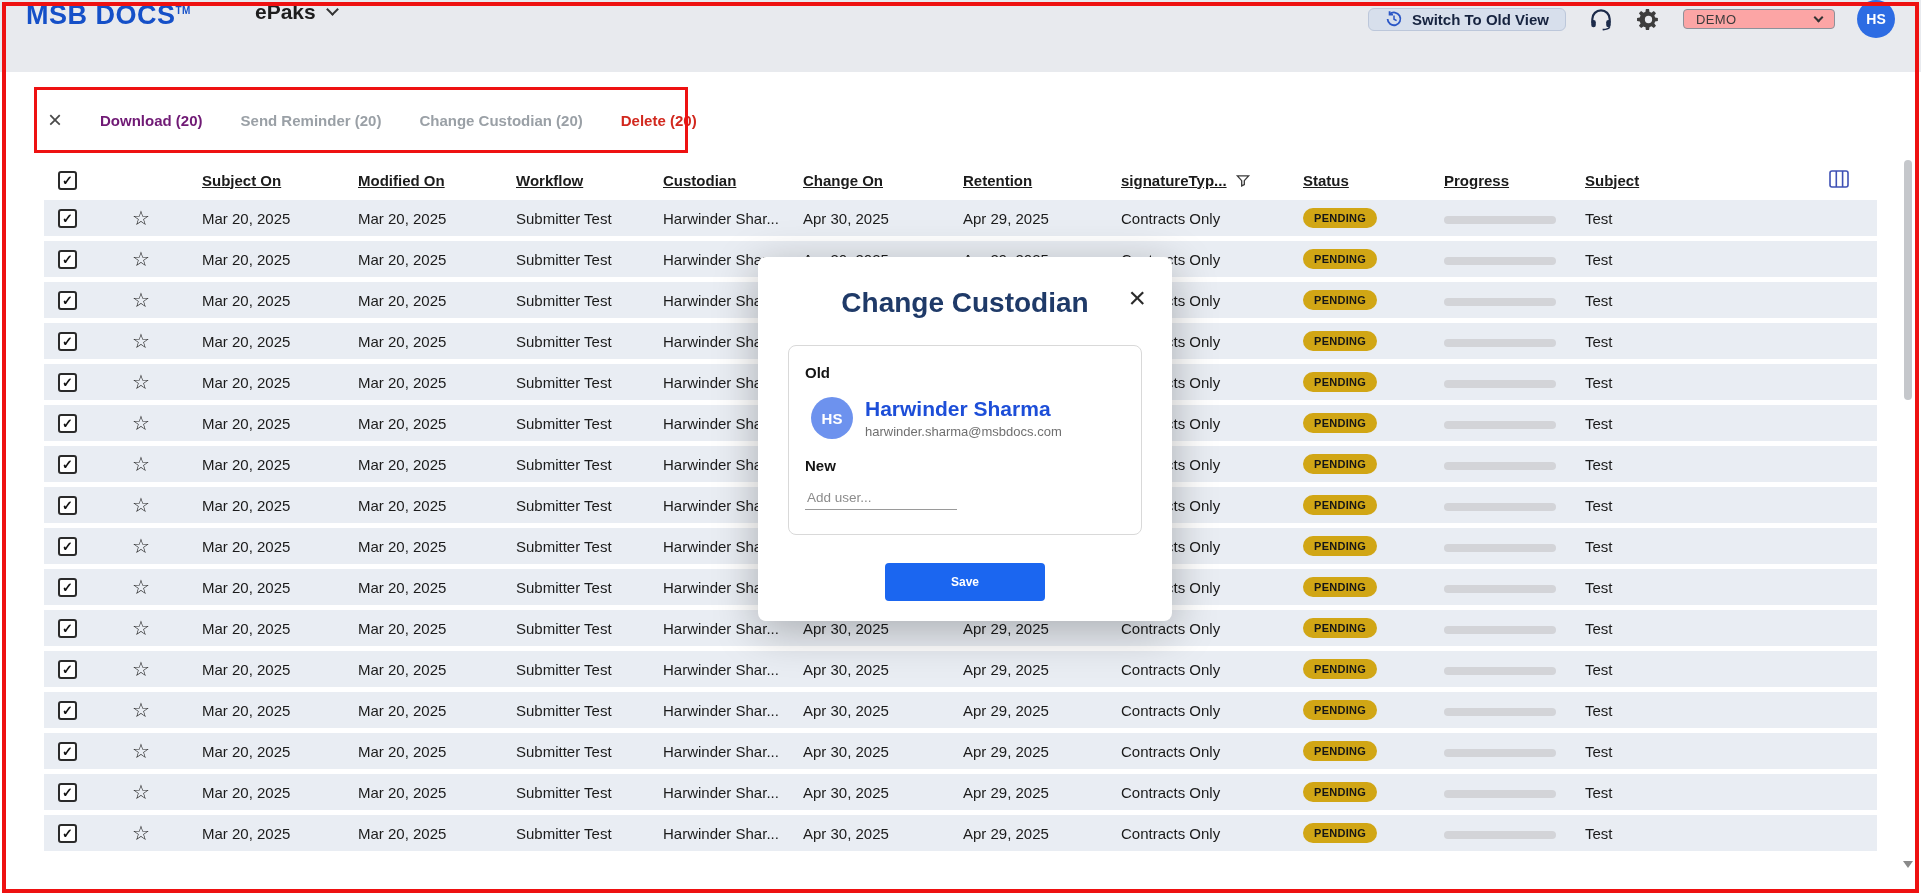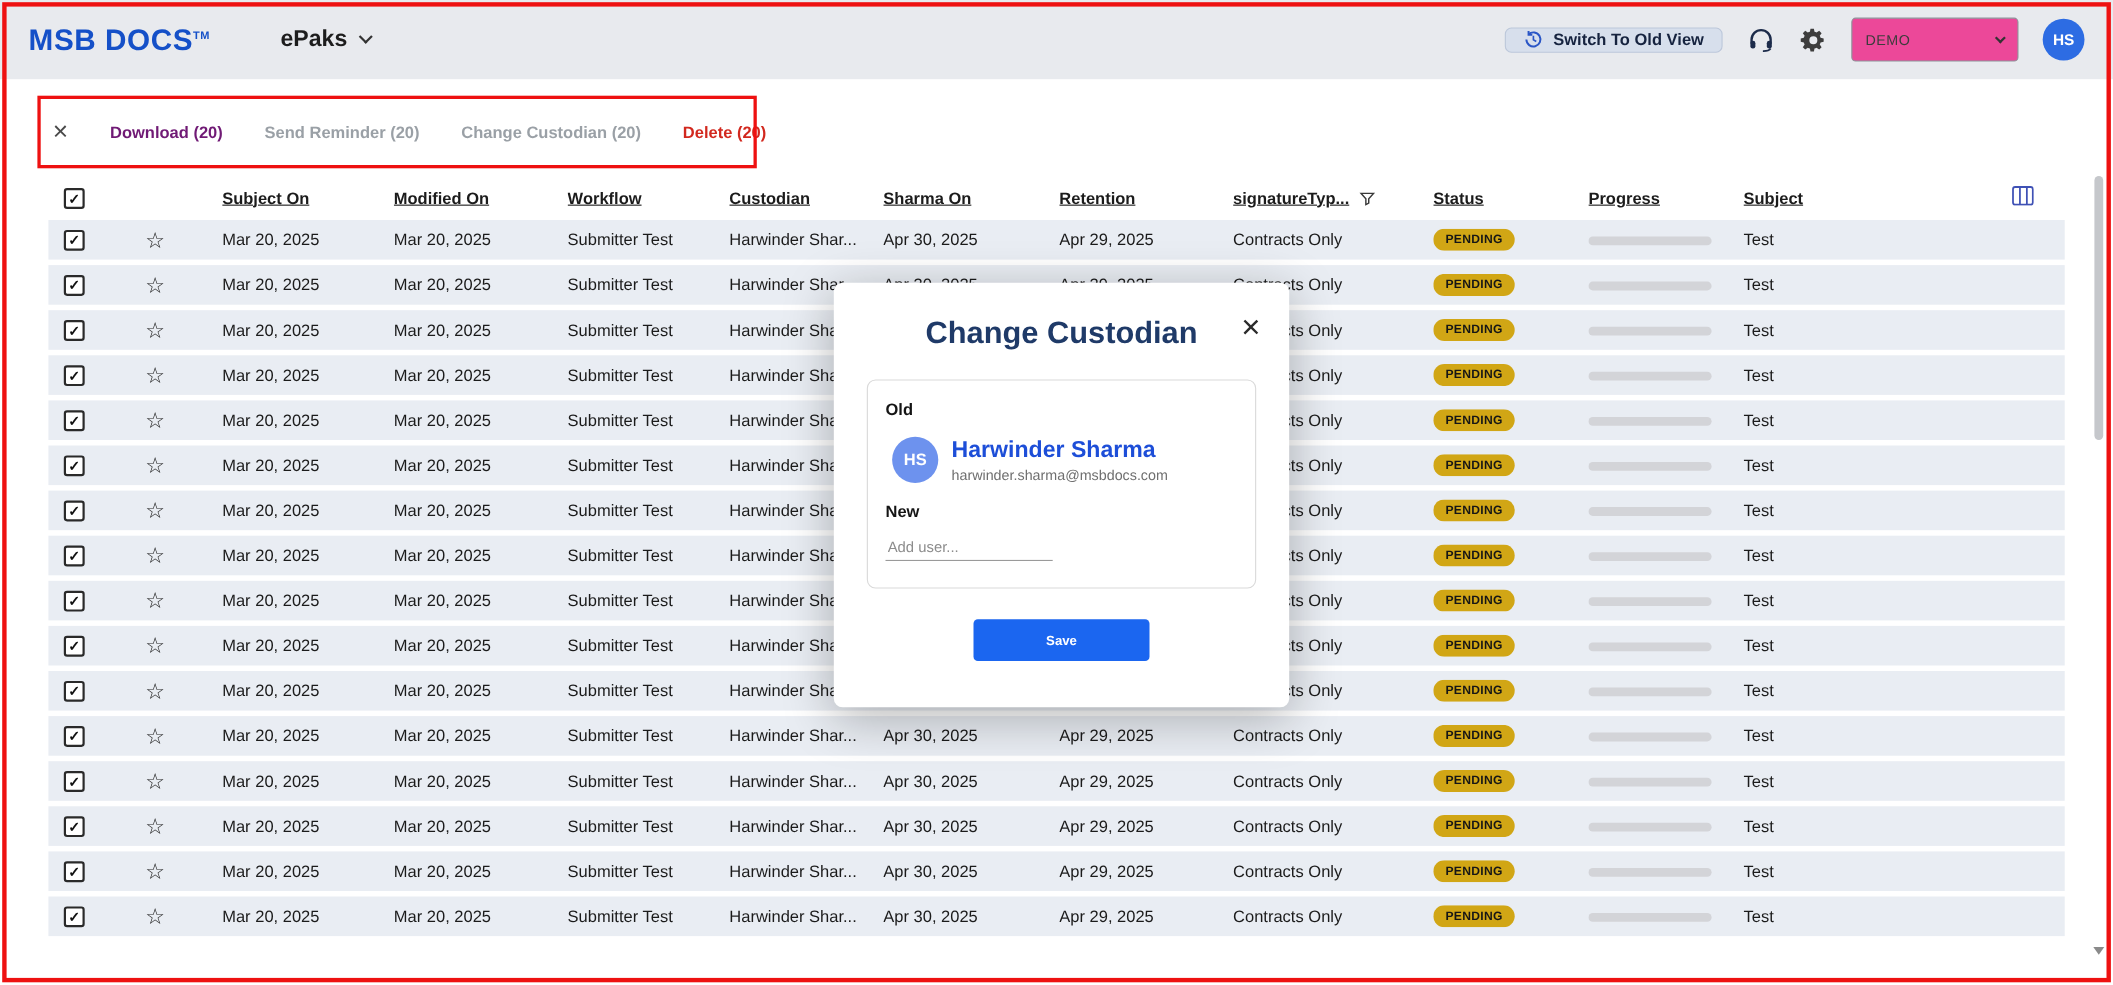--- a/index.html
+++ b/index.html
@@ -4,29 +4,29 @@
 <style>
   * { box-sizing: border-box; }
   body { margin: 0; background: #fff; font-family: "Liberation Sans", sans-serif; }
   .app { position: relative; width: 1921px; height: 895px; background: #fff; overflow: hidden; }
 
   
   .annotation-frame { position: absolute; inset: 2px; border: 4px solid #ee1111; pointer-events: none; z-index: 120; }
   .annotation-toolbar { position: absolute; left: 34px; top: 87px; width: 654px; height: 66px; border: 3px solid #ee1111; pointer-events: none; z-index: 110; }
 
   
-  .topbar { height: 72px; background: #e8eaee; display: flex; align-items: center; padding: 0 26px; }
+  .topbar { height: 72px; background: #e8eaee; display: flex; align-items: flex-start; padding: 0 26px; }
   .logo { font-size: 27px; font-weight: 800; color: #1550c8; letter-spacing: .5px; white-space: nowrap; }
   .logo sup { font-size: 10px; font-weight: 700; }
   .app-menu { margin-left: 64px; font-size: 21px; font-weight: 600; color: #1d1d1d; display: flex; align-items: center; gap: 12px; cursor: pointer; }
   .chev { width: 9px; height: 9px; border-right: 2px solid #333; border-bottom: 2px solid #333; transform: rotate(45deg); display: inline-block; margin-top: -6px; }
   .topbar-right { margin-left: auto; display: flex; align-items: center; gap: 22px; }
   .switch-btn { display: flex; align-items: center; gap: 9px; background: #d7dfec; border: 1px solid #bcc7da; border-radius: 6px; height: 23px; padding: 0 16px; font-size: 15px; font-weight: 700; color: #16233f; cursor: pointer; font-family: inherit; }
   .icon-btn { display: inline-flex; align-items: center; justify-content: center; cursor: pointer; }
-  .env-select { width: 152px; height: 40px; background: #ec4899; border: 1px solid #8d9199; border-radius: 4px; display: flex; align-items: center; padding: 0 12px; font-size: 13px; color: #3c3c3c; letter-spacing: .4px; cursor: pointer; }
+  .env-select { width: 152px; height: 20px; background: #fca5a5; border: 1px solid #8d9199; border-radius: 4px; display: flex; align-items: center; padding: 0 12px; font-size: 13px; color: #3c3c3c; letter-spacing: .4px; cursor: pointer; }
   .env-select .chev { margin-left: auto; width: 7px; height: 7px; margin-top: -3px; }
   .avatar { width: 38px; height: 38px; border-radius: 50%; background: #2d6ce3; color: #fff; font-size: 14px; font-weight: 700; display: flex; align-items: center; justify-content: center; flex: none; }
 
   
   .toolbar { margin: 16px 0 0 48px; height: 64px; display: flex; align-items: center; gap: 38px; }
   .tb-close { font-size: 24px; color: #4a4a4a; cursor: pointer; line-height: 1; }
   .tb-btn { background: none; border: none; font-family: inherit; font-size: 15px; font-weight: 700; cursor: pointer; padding: 0; white-space: nowrap; }
   .tb-btn.active { color: #701a75; }
   .tb-btn.disabled { color: #9aa0a6; text-align: right; }
   .tb-btn.danger { color: #d2281e; }
@@ -47,21 +47,21 @@
   .badge { display: inline-block; background: #d1a615; color: #161616; font-size: 11px; font-weight: 700; padding: 4px 11px; border-radius: 10px; letter-spacing: .3px; }
   .progress { display: inline-block; width: 112px; height: 8px; background: #d3d4d8; border-radius: 4px; }
   .c-colicon { overflow: visible; }
 
   
   .scrollbar { position: absolute; right: 7px; top: 152px; width: 12px; height: 718px; z-index: 90; cursor: pointer; }
   .sb-thumb { position: absolute; top: 8px; left: 2px; width: 8px; height: 240px; background: #c5c7cb; border-radius: 4px; }
   .sb-down { position: absolute; bottom: 2px; left: 1px; width: 0; height: 0; border-left: 5px solid transparent; border-right: 5px solid transparent; border-top: 7px solid #8a8a8a; }
 
   
-  .modal { position: absolute; left: 758px; top: 257px; width: 414px; background: #fff; border-radius: 8px; box-shadow: 0 10px 45px rgba(0,0,0,.28); padding: 26px 30px 42px; z-index: 100; }
+  .modal { position: absolute; left: 758px; top: 257px; width: 414px; background: #fff; border-radius: 8px; box-shadow: 0 10px 45px rgba(0,0,0,.28); padding: 26px 30px 20px; z-index: 100; }
   .modal-head { position: relative; }
   .modal-title { margin: 4px 0 0; text-align: center; font-size: 28px; font-weight: 700; color: #1f3a68; }
   .modal-close { position: absolute; right: -4px; top: -4px; font-size: 30px; color: #2b2b2b; cursor: pointer; line-height: 1; }
   .modal-card { margin-top: 26px; border: 1px solid #d9d9d9; border-radius: 8px; padding: 18px 16px 24px; }
   .label-u { font-size: 15px; font-weight: 700; color: #141414; }
   .user-row { display: flex; align-items: center; gap: 12px; margin: 16px 0 18px 6px; }
   .modal-av { width: 42px; height: 42px; background: #6d92ee; font-size: 15px; }
   .uname { font-size: 21px; font-weight: 700; color: #1d4ed8; }
   .uemail { font-size: 13px; color: #6f6f6f; margin-top: 3px; text-align: right; }
   .add-user { margin-top: 12px; width: 152px; border: none; border-bottom: 1px solid #9a9a9a; font-size: 13.5px; padding: 4px 2px; outline: none; font-family: inherit; color: #333; background: transparent; }
@@ -126,21 +126,21 @@
       <div class="cell c-check">
         <span class="checkbox">
             <span>✓</span>
           </span>
       </div>
       <div class="cell c-star"></div>
       <div class="cell th">Subject On</div>
       <div class="cell th">Modified On</div>
       <div class="cell th">Workflow</div>
       <div class="cell th">Custodian</div>
-      <div class="cell th">Sharma On</div>
+      <div class="cell th">Change On</div>
       <div class="cell th">Retention</div>
       <div class="cell th th-sig">
         <span>signatureTyp...</span>
         <span class="icon-btn">
           <svg width="16" height="15" viewBox="0 0 16 16">
               <path d="M2 3h12l-4.6 5.2v4.2l-2.8 1.4V8.2z" fill="none" stroke="#3a3a3a" stroke-width="1.4"></path>
             </svg>
         </span>
       </div>
       <div class="cell th">Status</div>

